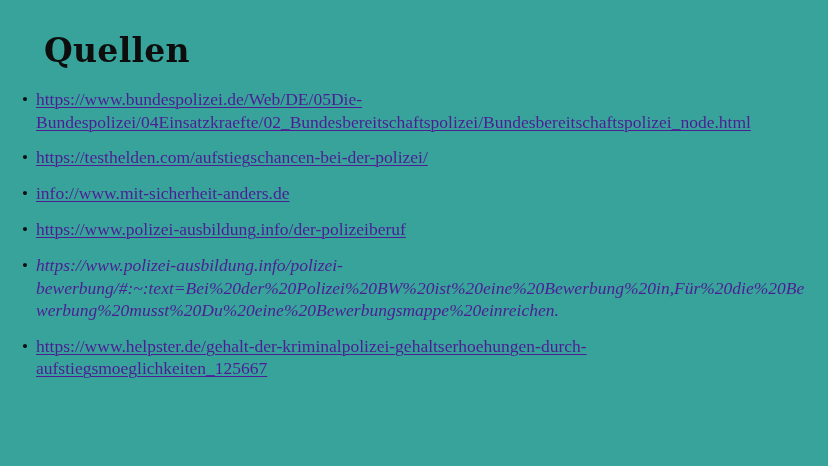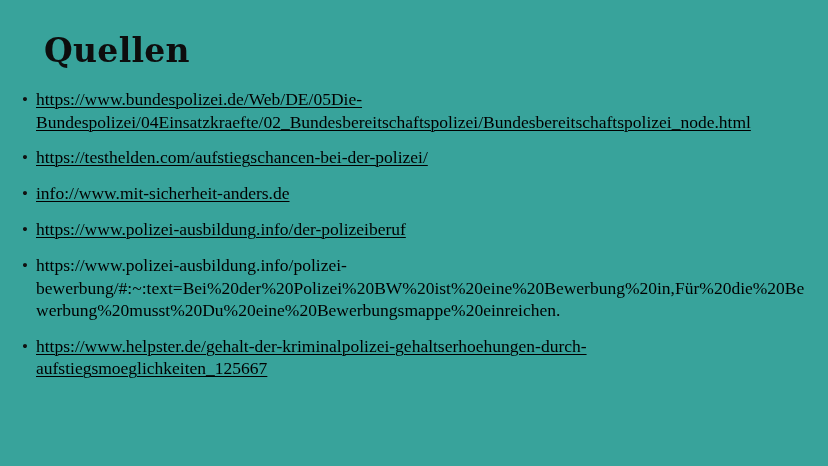--- a/index.html
+++ b/index.html
@@ -53,30 +53,31 @@
     font-size: 17px;
     line-height: 23px;
     color: #111111;
     user-select: none;
   }
   .bullet-text {
     flex: 1 1 auto;
     font-family: "Liberation Serif", serif;
     font-size: 17.5px;
     line-height: 22.5px;
-    color: #000000;
+    color: #4c1d95;
     word-break: break-word;
   }
   .bullet-text.link {
     text-decoration: underline;
     text-decoration-thickness: 1px;
     text-underline-offset: 2px;
   }
   .bullet-text.plain {
     text-decoration: none;
+    font-style: italic;
   }
 </style>
 </head>
 <body>
 
 <div class="slide">
 
   <div class="slide-title">Quellen</div>
 
   <ul class="body-list">

